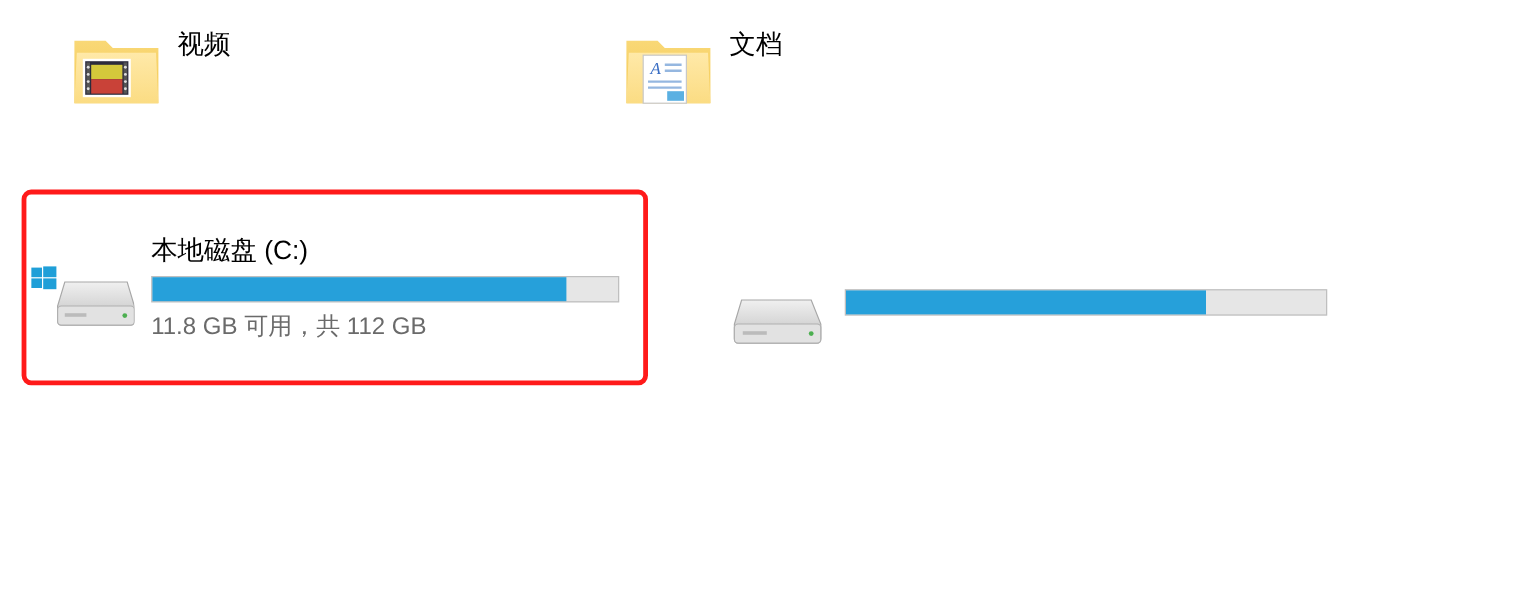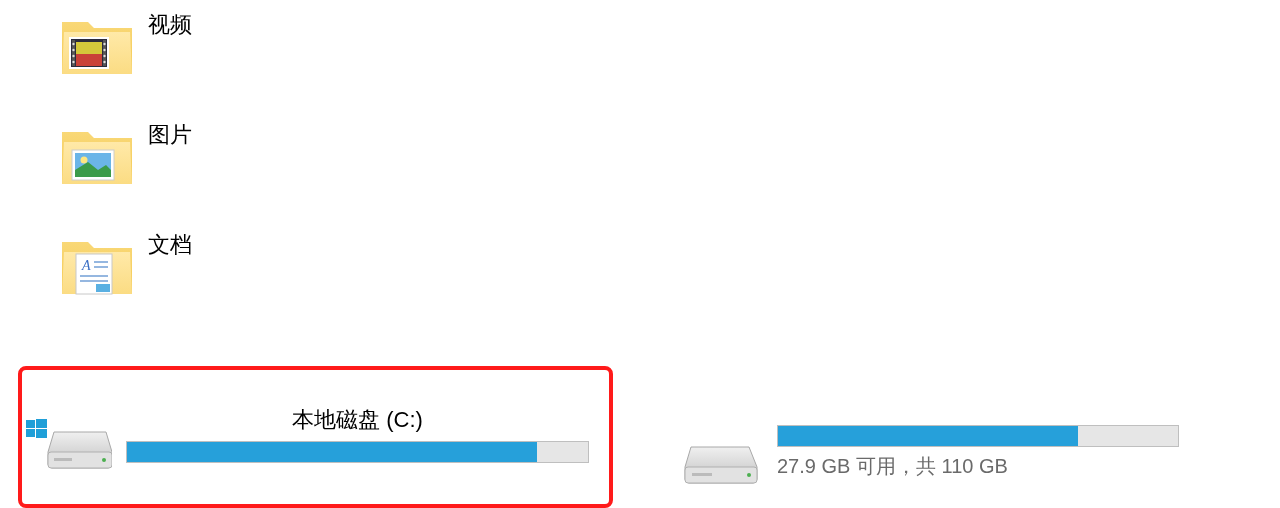--- a/index.html
+++ b/index.html
@@ -4,24 +4,23 @@
   <style>
     * { margin: 0; padding: 0; box-sizing: border-box; }
     body {
       font-family: "Microsoft YaHei", "Segoe UI", sans-serif;
       background: #fff;
       width: 1280px;
       height: 508px;
       overflow: hidden;
     }
     .folders-section {
-      padding: 8px 0 30px 60px;
+      padding: 20px 0 30px 60px;
       display: flex;
       flex-wrap: wrap;
-      flex-direction: column;
     }
     .folder-item {
       display: flex;
       align-items: flex-start;
       width: 460px;
       margin-bottom: 36px;
       cursor: pointer;
     }
     .folder-item:nth-child(3) { width: 250px; }
     .folder-icon {
@@ -48,22 +47,21 @@
       padding: 10px 14px;
       cursor: pointer;
       position: relative;
     }
     .drive-item.highlighted {
       border: 4px solid #ff1a1a;
       border-radius: 8px;
       margin-left: -24px;
       padding: 32px 20px 32px 4px;
       margin-top: -30px;
-      width: 595px;
-      text-align: center;
+      width: 522px;
     }
     .drive-icon {
       width: 86px;
       height: 70px;
       flex-shrink: 0;
       margin-right: 14px;
     }
     .drive-info { flex: 1; }
     .drive-name {
       font-size: 22px;
@@ -125,33 +123,20 @@
         <circle cx="13.5" cy="54" r="1.2" fill="#ddd"></circle>
         <circle cx="44.5" cy="36" r="1.2" fill="#ddd"></circle>
         <circle cx="44.5" cy="42" r="1.2" fill="#ddd"></circle>
         <circle cx="44.5" cy="48" r="1.2" fill="#ddd"></circle>
         <circle cx="44.5" cy="54" r="1.2" fill="#ddd"></circle>
       </svg>
     </span>
     <span class="folder-label">视频</span>
   </div>
 
-  <div class="folder-item">
-    <span class="folder-icon">
-      <svg viewBox="0 0 74 74" width="74" height="74">
-        <path d="M2 14 L28 14 L34 20 L72 20 L72 66 L2 66 Z" fill="url(#folderBack)"></path>
-        <path d="M4 24 L70 24 L72 66 L2 66 Z" fill="url(#folderFront)"></path>
-        <rect x="12" y="32" width="42" height="30" fill="#fff" stroke="#ccc"></rect>
-        <rect x="15" y="35" width="36" height="24" fill="#6bb5e8"></rect>
-        <circle cx="24" cy="42" r="3.5" fill="#ffe680"></circle>
-        <path d="M15 52 L28 44 L38 52 L46 47 L51 52 L51 59 L15 59 Z" fill="#3b9b4a"></path>
-      </svg>
-    </span>
-    <span class="folder-label">图片</span>
-  </div>
 
   <div class="folder-item">
     <span class="folder-icon">
       <svg viewBox="0 0 74 74" width="74" height="74">
         <path d="M2 14 L28 14 L34 20 L72 20 L72 66 L2 66 Z" fill="url(#folderBack)"></path>
         <path d="M4 24 L70 24 L72 66 L2 66 Z" fill="url(#folderFront)"></path>
         <rect x="16" y="26" width="36" height="40" fill="#fff" stroke="#c8c8c8"></rect>
         <text x="22" y="42" font-size="14" font-style="italic" font-family="Georgia" fill="#3a6ec4">A</text>
         <line x1="34" y1="34" x2="48" y2="34" stroke="#95b7e0" stroke-width="2"></line>
         <line x1="34" y1="39" x2="48" y2="39" stroke="#95b7e0" stroke-width="2"></line>
@@ -183,33 +168,33 @@
         <rect x="22" y="50" width="64" height="16" rx="3" fill="#e2e2e2" stroke="#b0b0b0"></rect>
         <circle cx="78" cy="58" r="2" fill="#4caf50"></circle>
         <rect x="28" y="56" width="18" height="3" fill="#bbb"></rect>
       </svg>
     </span>
     <div class="drive-info">
       <div class="drive-name">本地磁盘 (C:)</div>
       <div class="drive-bar">
         <div class="drive-bar-fill" style="width:89%"></div>
       </div>
+      <div class="drive-stats">11.8 GB 可用，共 112 GB</div>
     </div>
   </div>
 
   <div class="drive-item">
     <span class="drive-icon">
       <svg viewBox="0 0 86 70" width="86" height="70">
         <path d="M14 30 L72 30 L80 50 L80 62 Q80 66 76 66 L12 66 Q8 66 8 62 L8 50 Z" fill="url(#driveGrad)" stroke="#a8a8a8"></path>
         <rect x="8" y="50" width="72" height="16" rx="3" fill="#e2e2e2" stroke="#b0b0b0"></rect>
         <circle cx="72" cy="58" r="2" fill="#4caf50"></circle>
         <rect x="15" y="56" width="20" height="3" fill="#bbb"></rect>
       </svg>
     </span>
     <div class="drive-info">
       <div class="drive-bar">
         <div class="drive-bar-fill" style="width:75%"></div>
       </div>
-      <div class="drive-stats">27.9 GB 可用，共 110 GB</div>
     </div>
   </div>
 
 </div>
 
 </body></html>

